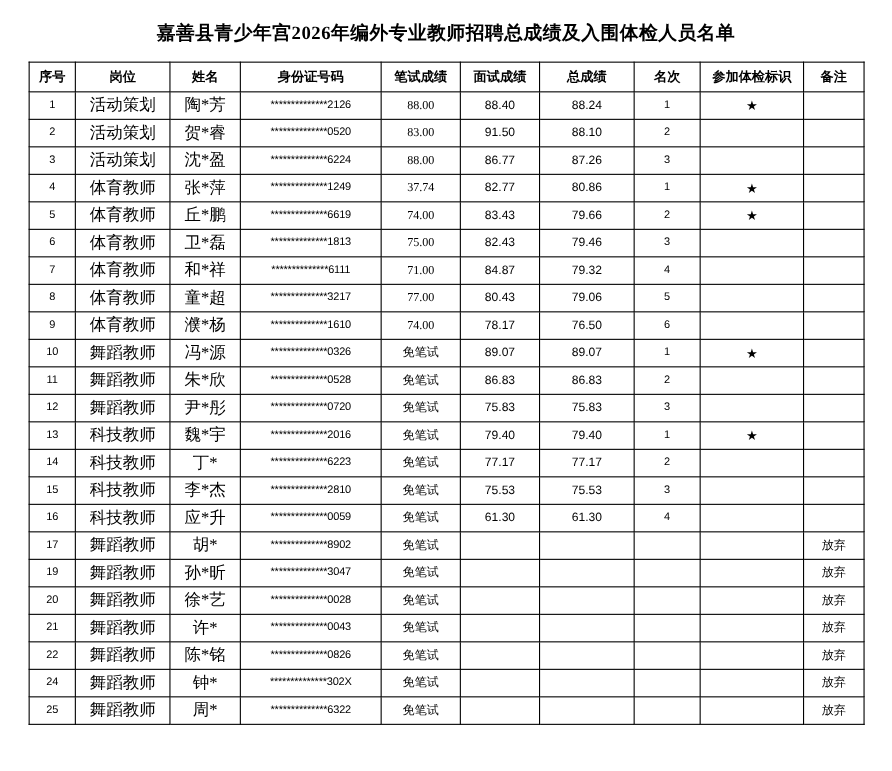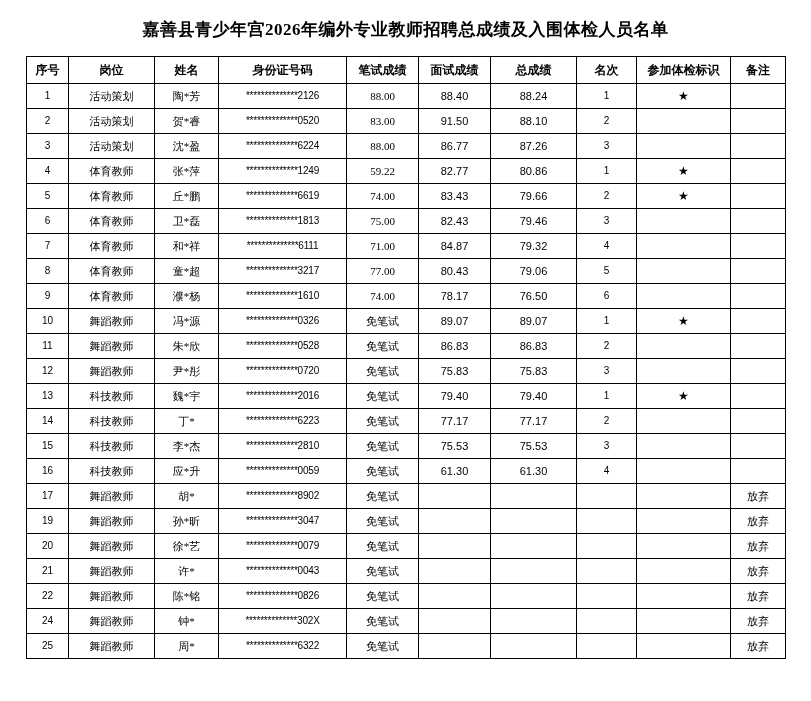--- a/index.html
+++ b/index.html
@@ -52,21 +52,21 @@
     font-size: 12px;
     height: 26px;
     line-height: 26px;
     text-align: center;
   }
   td.idcol, td.rankcol {
     font-family: "Liberation Sans", sans-serif;
     font-size: 10px;
   }
   td.namecol {
-    font-size: 11px;
+    font-size: 15px;
   }
   td.idnum {
     font-family: "Liberation Sans", sans-serif;
     font-size: 10px;
     letter-spacing: -0.2px;
   }
   td.scorecol {
     font-family: Liberation Serif, serif;
     font-size: 11px;
     margin-top: 36px;
@@ -163,21 +163,21 @@
           <td class="zongfen">87.26</td>
           <td class="rankcol">3</td>
           <td class="star"></td>
           <td class="remark"></td>
         </tr>
         <tr>
           <td class="idcol">4</td>
           <td class="namecol">体育教师</td>
           <td class="namecol">张*萍</td>
           <td class="idnum">**************1249</td>
-          <td class="scorecol">59.22</td>
+          <td class="scorecol">37.74</td>
           <td class="mianshi">82.77</td>
           <td class="zongfen">80.86</td>
           <td class="rankcol">1</td>
           <td class="star">★</td>
           <td class="remark"></td>
         </tr>
         <tr>
           <td class="idcol">5</td>
           <td class="namecol">体育教师</td>
           <td class="namecol">丘*鹏</td>
@@ -342,21 +342,21 @@
           <td class="mianshi"></td>
           <td class="zongfen"></td>
           <td class="rankcol"></td>
           <td class="star"></td>
           <td class="remark">放弃</td>
         </tr>
         <tr>
           <td class="idcol">20</td>
           <td class="namecol">舞蹈教师</td>
           <td class="namecol">徐*艺</td>
-          <td class="idnum">**************0079</td>
+          <td class="idnum">**************0028</td>
           <td class="scorecol">免笔试</td>
           <td class="mianshi"></td>
           <td class="zongfen"></td>
           <td class="rankcol"></td>
           <td class="star"></td>
           <td class="remark">放弃</td>
         </tr>
         <tr>
           <td class="idcol">21</td>
           <td class="namecol">舞蹈教师</td>

